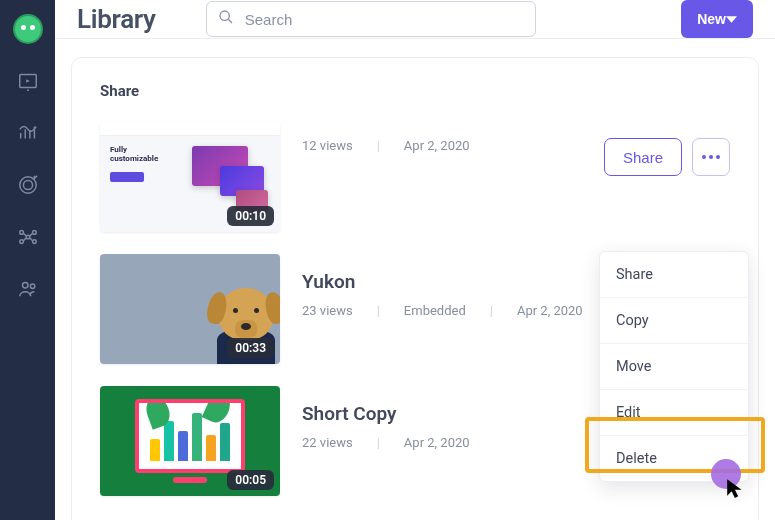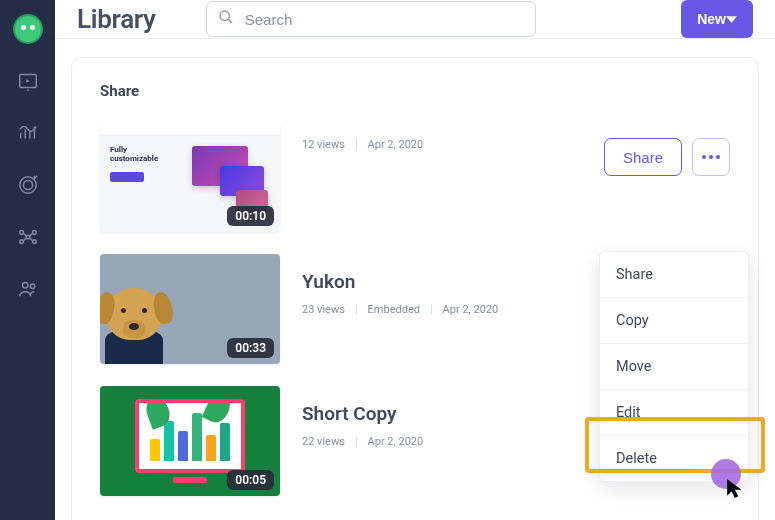--- a/index.html
+++ b/index.html
@@ -30,42 +30,42 @@
 
   .content { flex:1; padding:18px 16px 0 16px; position:relative; }
   .card { border:1px solid #ebedf2; border-radius:10px; padding:24px 28px; height:100%; }
   .section-title { font-size:15px; font-weight:700; color:#3d4659; margin-bottom:22px; }
 
   .video-row { display:flex; align-items:flex-start; gap:22px; margin-bottom:22px; position:relative; }
   .thumb { width:180px; height:110px; border-radius:4px; position:relative; overflow:hidden; flex-shrink:0; box-shadow: 0 1px 3px rgba(0,0,0,0.08); }
   .duration { position:absolute; right:6px; bottom:6px; background:rgba(40,44,58,0.92); color:#fff; font-size:12px; font-weight:600; padding:3px 8px; border-radius:6px; }
   .video-info { padding-top:16px; }
   .video-title { font-size:19px; font-weight:600; color:#42495c; margin-bottom:10px; }
-  .video-meta { font-size:11px; color:#878f9f; display:flex; gap:10px; align-items:center; }
+  .video-meta { font-size:13px; color:#878f9f; display:flex; gap:24px; align-items:center; }
   .meta-sep { color:#cfd3dc; }
 
   .row-actions { margin-left:auto; display:flex; gap:10px; padding-top:16px; }
   .share-btn { border:1.5px solid #6957e7; color:#6957e7; background:#fff; height:38px; padding:0 18px; border-radius:7px; font-size:15px; font-weight:500; cursor:pointer; }
   .more-btn { border:1.5px solid #c5c0f0; background:#fff; width:38px; height:38px; border-radius:7px; display:flex; align-items:center; justify-content:center; cursor:pointer; }
   .more-btn svg { fill:#6957e7; }
 
   
   .thumb-1 { background:#f6f7fb; }
   .thumb-1 .t1-top { height:14px; background:#fff; border-bottom:1px solid #eee; }
   .thumb-1 .t1-body { display:flex; padding:10px; gap:8px;justify-content:space-between; }
   .thumb-1 .t1-left { flex:1; }
   .thumb-1 .t1-headline { font-size:8px; font-weight:700; color:#2b2b50; line-height:1.1; }
   .thumb-1 .t1-btn { width:34px; height:10px; background:#5d4be0; border-radius:2px; margin-top:8px; }
   .thumb-1 .t1-right { width:78px; position:relative; }
   .thumb-1 .t1-card { position:absolute; border-radius:3px; box-shadow:0 2px 6px rgba(0,0,0,.2); }
   .thumb-1 .c1 { width:56px; height:40px; background:linear-gradient(135deg,#7b3ab0,#c94bb4); top:0; left:0; }
   .thumb-1 .c2 { width:44px; height:30px; background:linear-gradient(135deg,#4b3ae0,#8b4be0); top:20px; left:28px; }
   .thumb-1 .c3 { width:32px; height:22px; background:linear-gradient(135deg,#b04b80,#d06ba0); top:44px; left:44px; }
 
-  .thumb-2 { background:#97a6b8; display:flex; align-items:flex-end; justify-content:flex-start; }
+  .thumb-2 { background:#97a6b8; display:flex; align-items:flex-end; justify-content:flex-end; }
   .thumb-2 .dog { width:68px; height:80px; position:relative; }
   .thumb-2 .dog-head { width:54px; height:52px; background:#d4a353; border-radius:48% 48% 42% 42%; position:absolute; top:4px; left:7px; }
   .thumb-2 .ear { width:18px; height:32px; background:#b98736; border-radius:50% 50% 40% 40%; position:absolute; top:8px; }
   .thumb-2 .ear.l { left:-4px; transform:rotate(12deg); }
   .thumb-2 .ear.r { right:-4px; transform:rotate(-12deg); }
   .thumb-2 .snout { width:22px; height:18px; background:#c79544; border-radius:40%; position:absolute; bottom:2px; left:16px; }
   .thumb-2 .nose { width:10px; height:7px; background:#2a2a2a; border-radius:50%; position:absolute; bottom:10px; left:22px; }
   .thumb-2 .eye { width:5px; height:5px; background:#2a2a2a; border-radius:50%; position:absolute; top:20px; }
   .thumb-2 .eye.l { left:14px; } .thumb-2 .eye.r { right:14px; }
   .thumb-2 .dog-body { width:58px; height:34px; background:#1b2a4a; border-radius:30% 30% 0 0; position:absolute; bottom:0; left:5px; }

